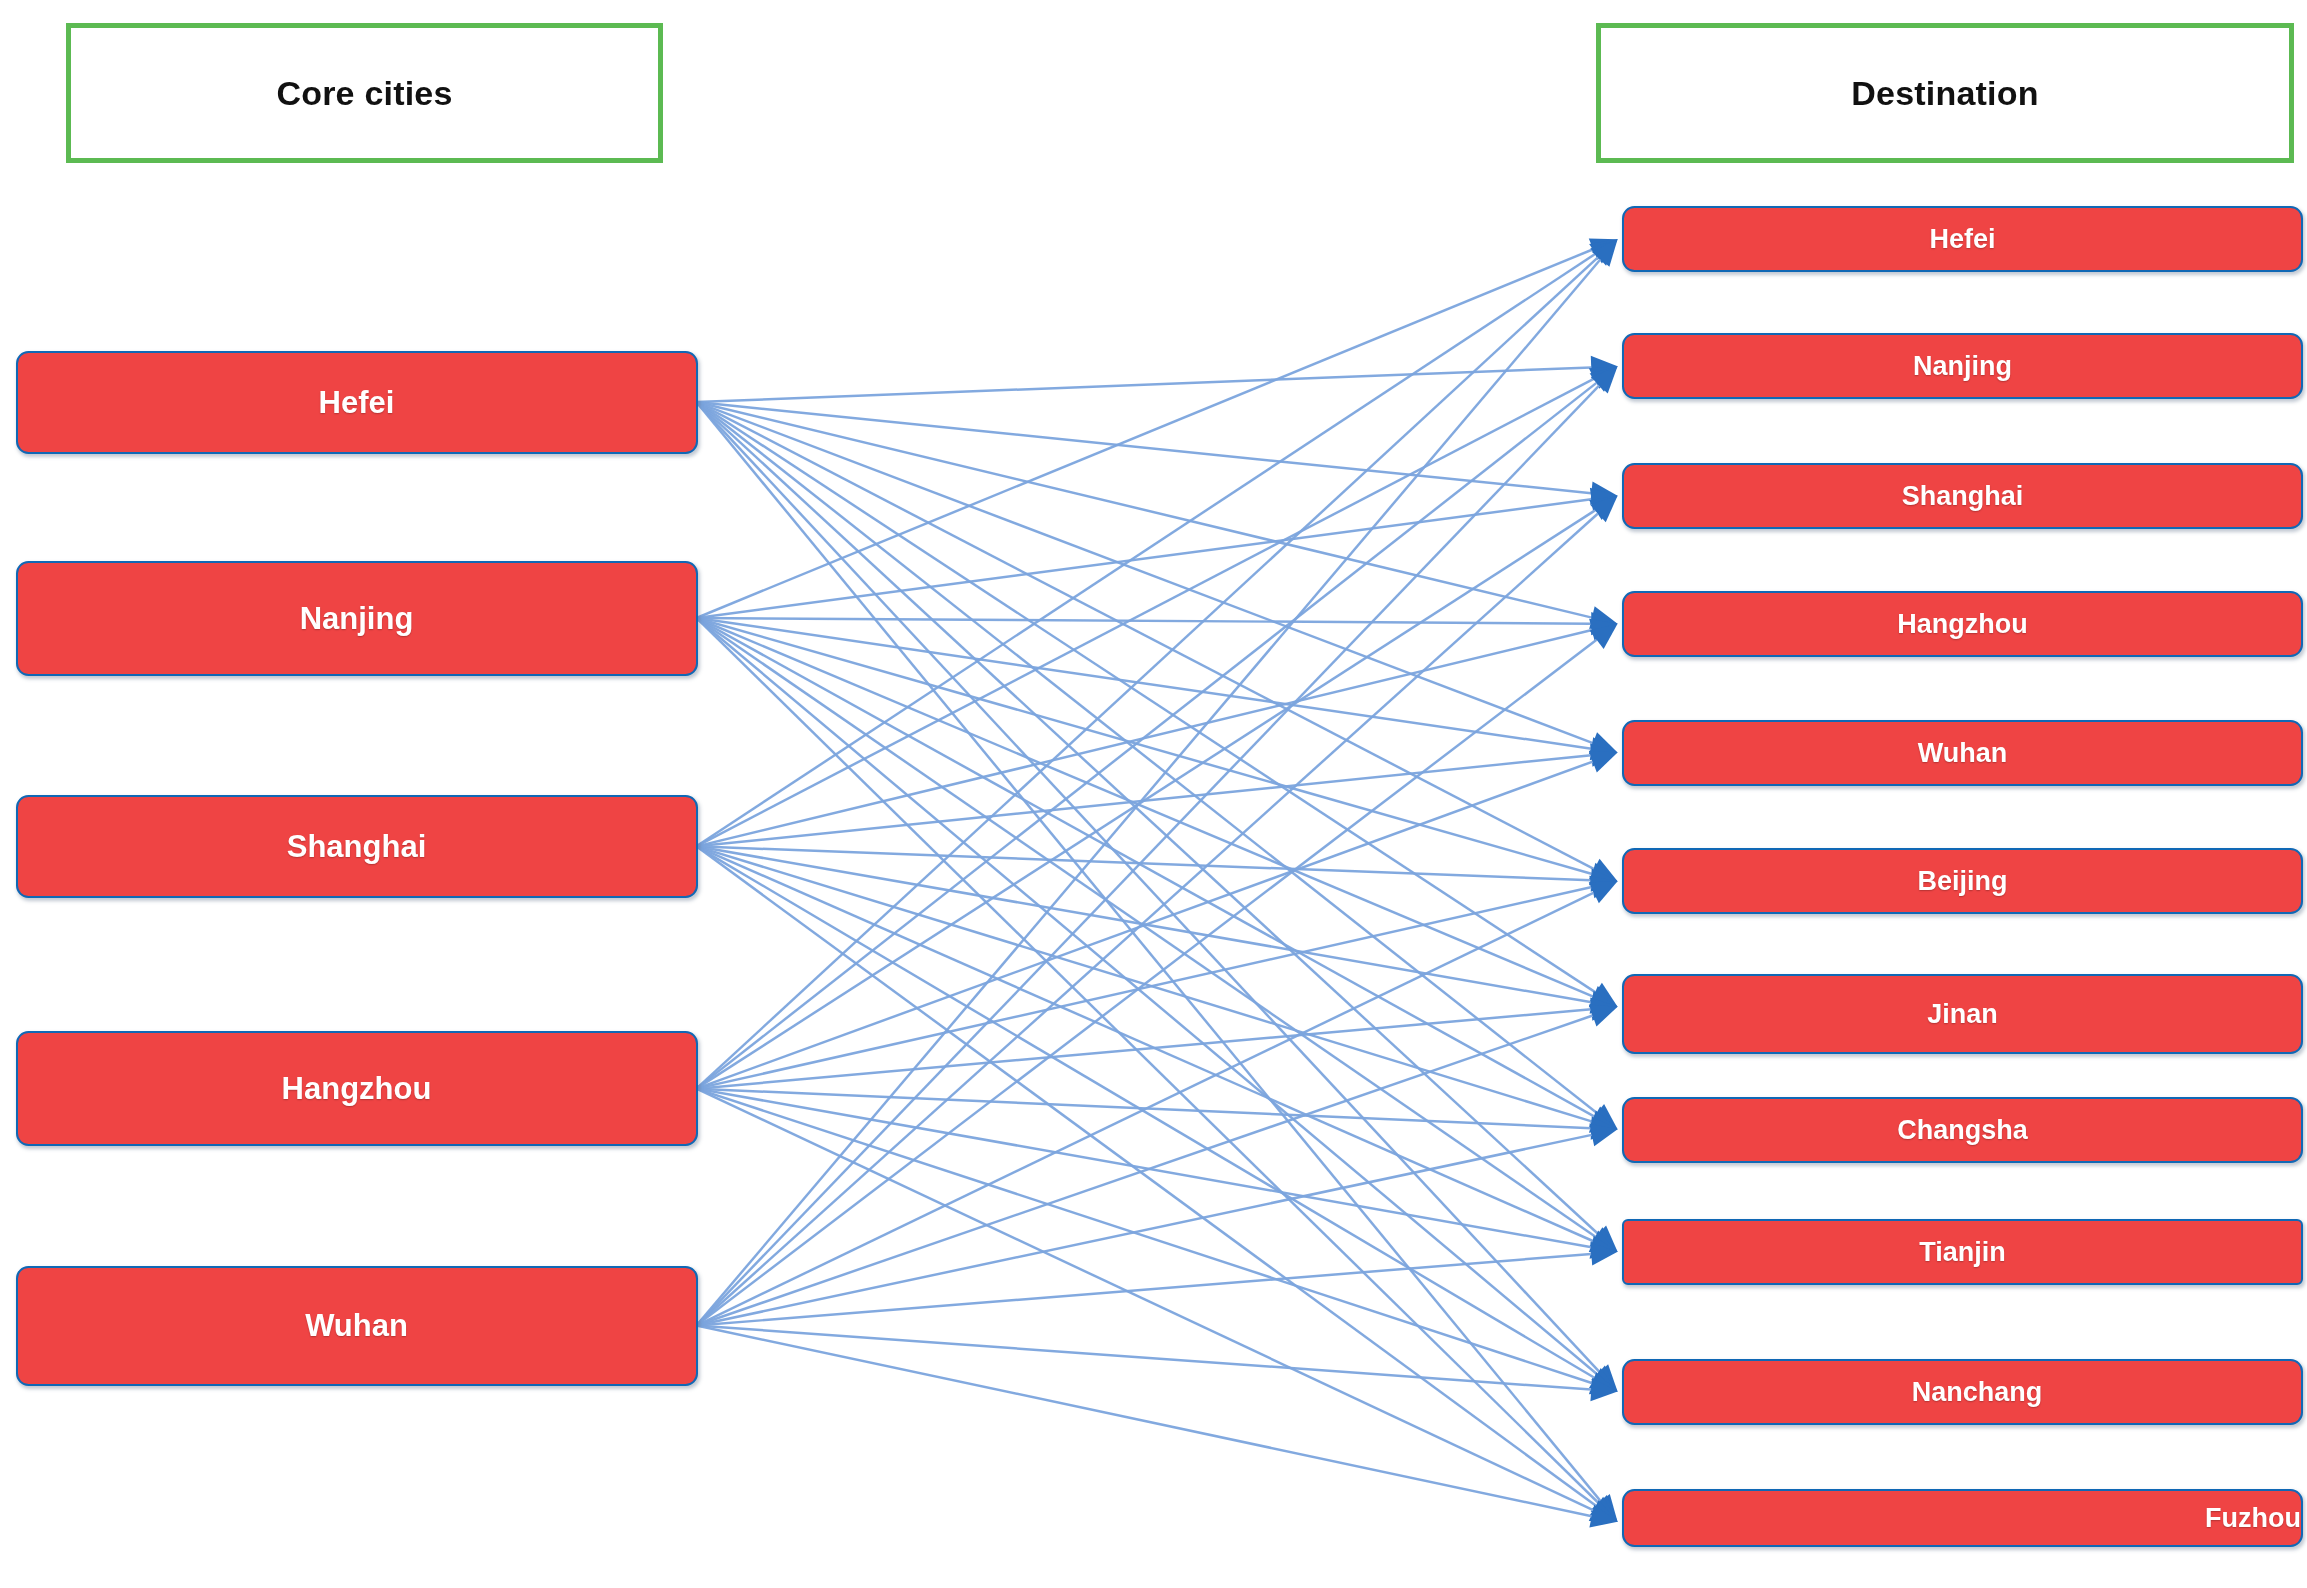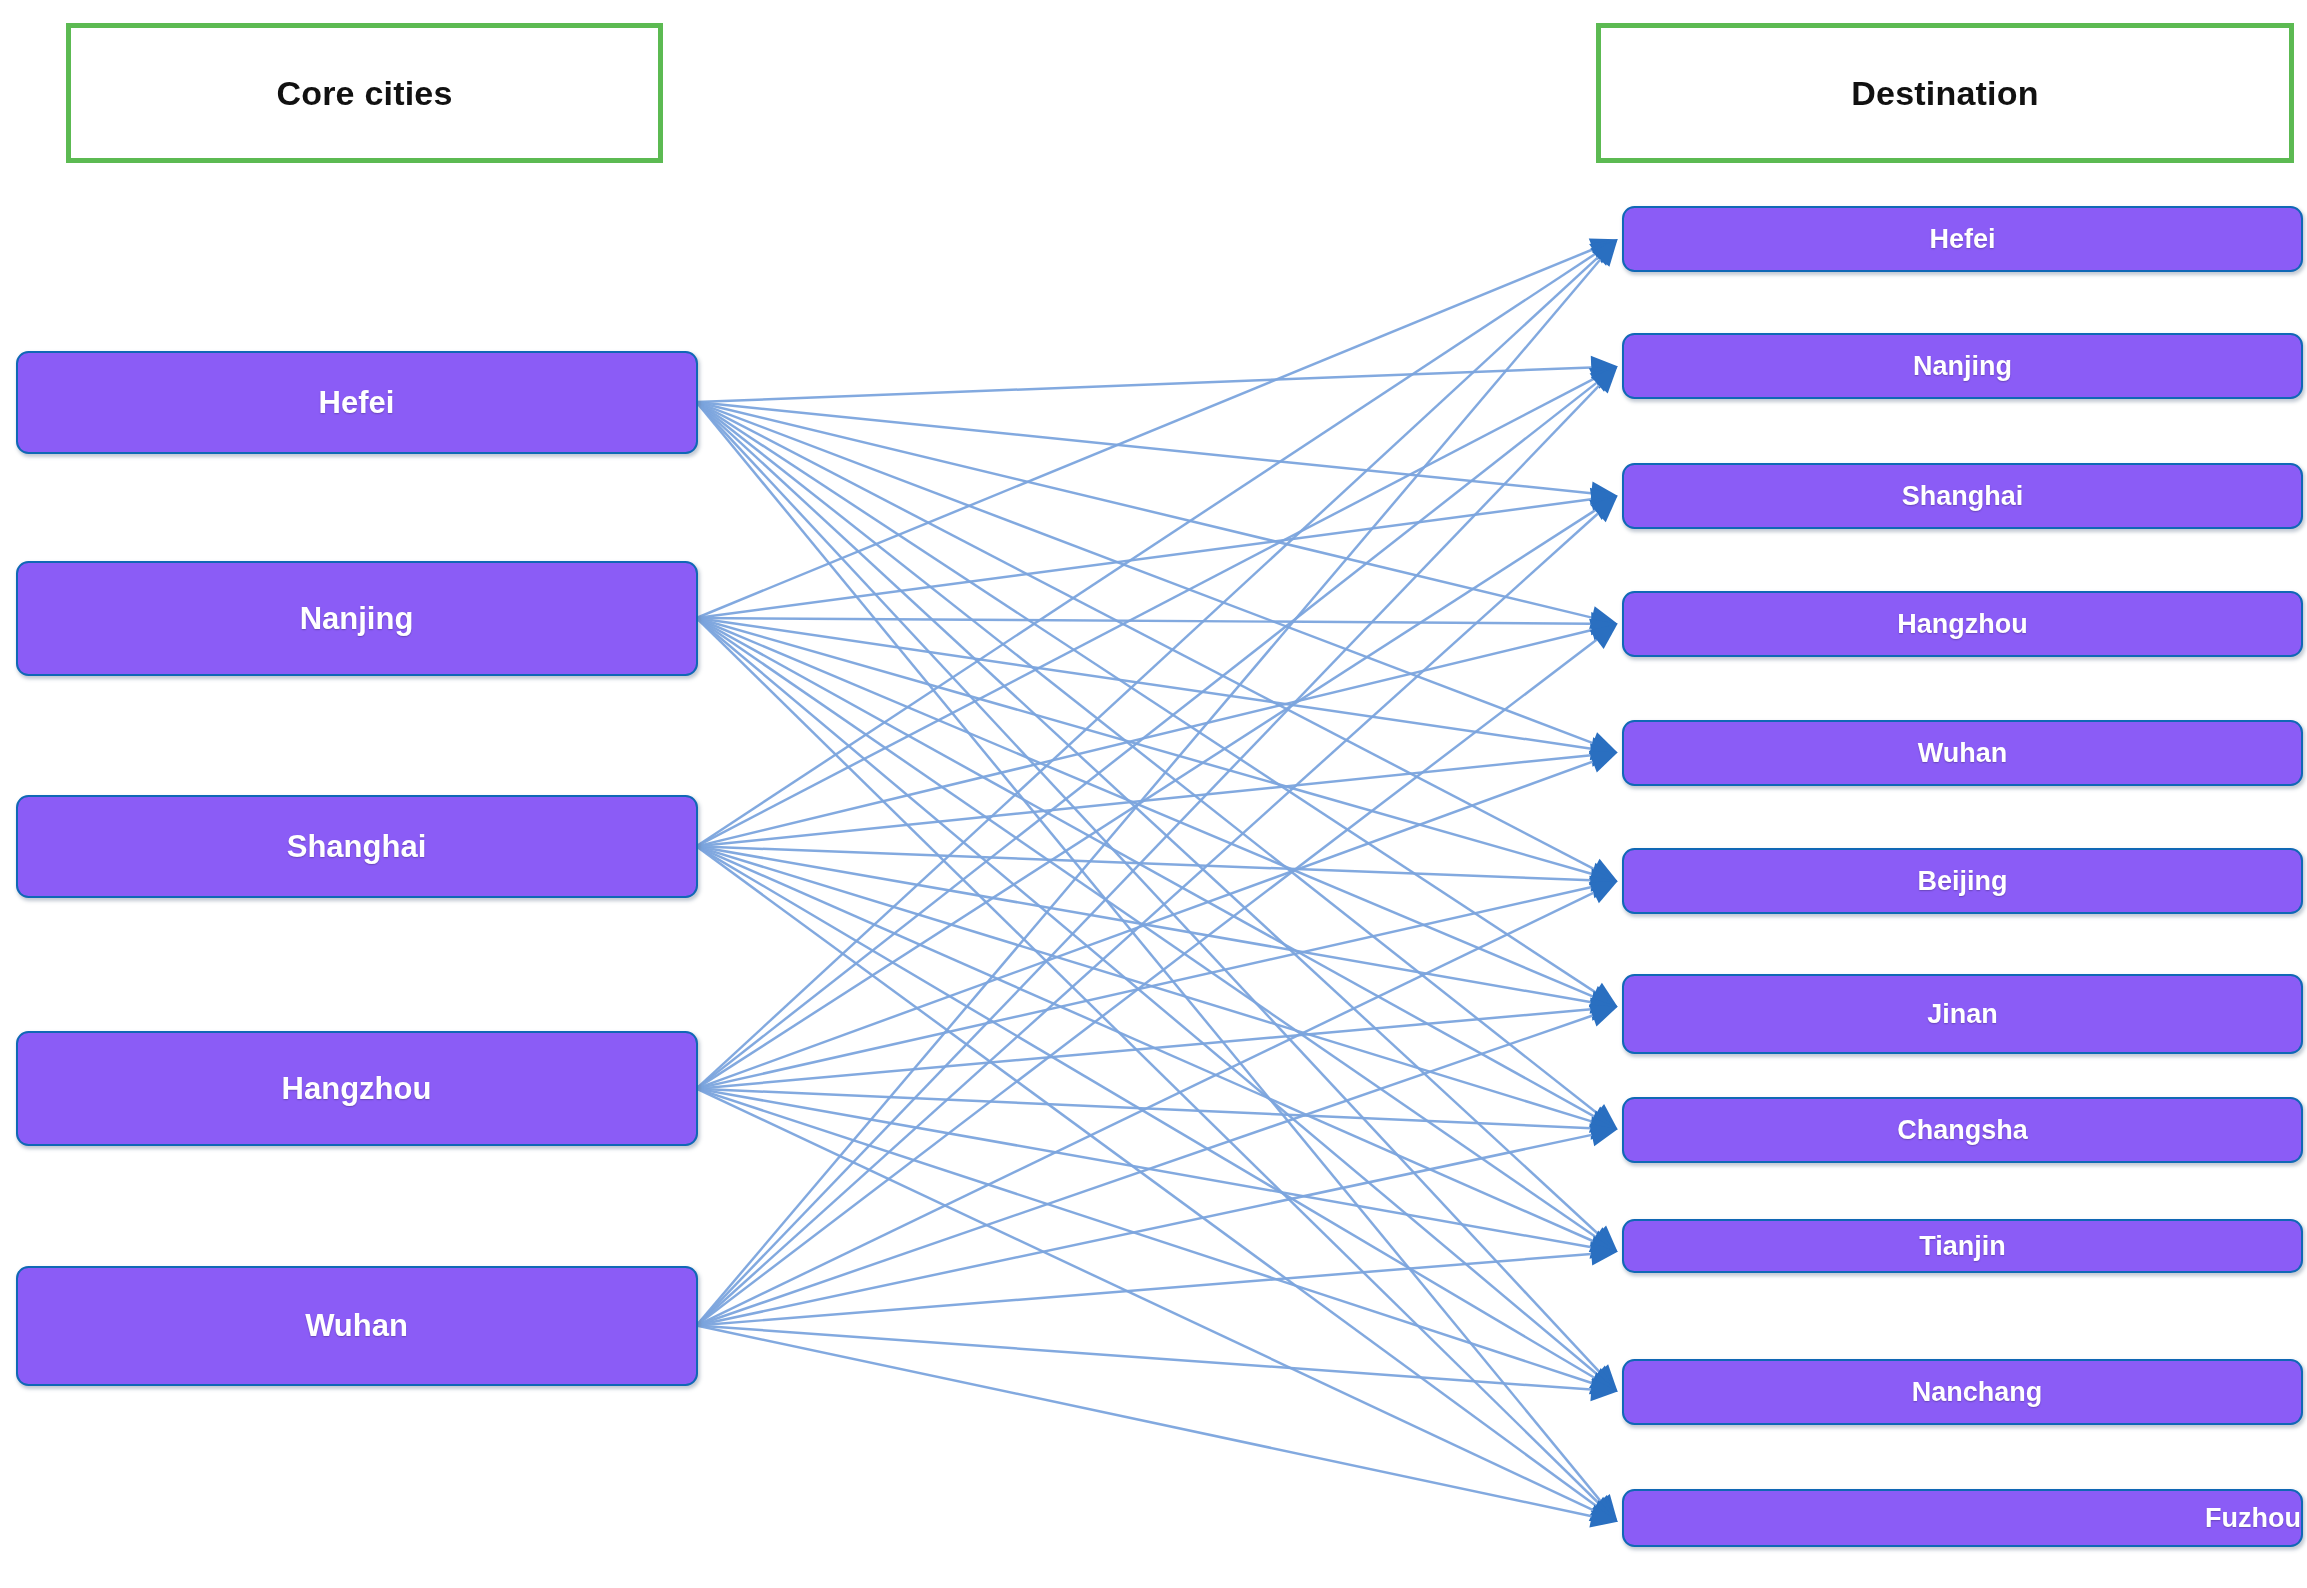--- a/index.html
+++ b/index.html
@@ -21,21 +21,21 @@
   .hdr-label{
     font-size:34px;font-weight:bold;color:#111111;letter-spacing:0.2px;
     font-family:"Liberation Sans", sans-serif;
   }
   #hdr-core{left:66px;top:12.4px;width:597px;height:140px;}
   #hdr-dest{left:1596px;top:12.4px;width:698px;height:140px;}
 
   
   .node{
     position:absolute;box-sizing:border-box;
-    background:#8b5cf6;
+    background:#ef4444;
     border:2.3px solid #1068b5;
     border-radius:12.4px;
     display:flex;align-items:center;justify-content:center;
     box-shadow:1.6px 2.3px 3.9px rgba(80,100,130,.35);
   }
   .node-label{
     color:#ffffff;
     text-align:center;
     text-shadow:0 0.8px 1.6px rgba(0,0,0,.25);
     font-family:"Liberation Sans", sans-serif;
@@ -199,21 +199,21 @@
       </div>
       <div class="node right" style="left: 1622px; top: 848px; width: 681px; height: 66px;">
         <span class="node-label">Beijing</span>
       </div>
       <div class="node right" style="left: 1622px; top: 974px; width: 681px; height: 80px;">
         <span class="node-label">Jinan</span>
       </div>
       <div class="node right" style="left: 1622px; top: 1097px; width: 681px; height: 66px;">
         <span class="node-label">Changsha</span>
       </div>
-      <div class="node right" style="left: 1622px; top: 1219px; width: 681px; height: 54px;">
+      <div class="node right" style="left: 1622px; top: 1219px; width: 681px; height: 66px; border-radius: 6px;">
         <span class="node-label">Tianjin</span>
       </div>
       <div class="node right" style="left: 1622px; top: 1359px; width: 681px; height: 66px; padding-left: 29px;">
         <span class="node-label">Nanchang</span>
       </div>
       <div class="node right" style="left: 1622px; top: 1489px; width: 681px; height: 58px; justify-content: flex-end;">
         <span class="node-label">Fuzhou</span>
       </div>
     </div>
 

